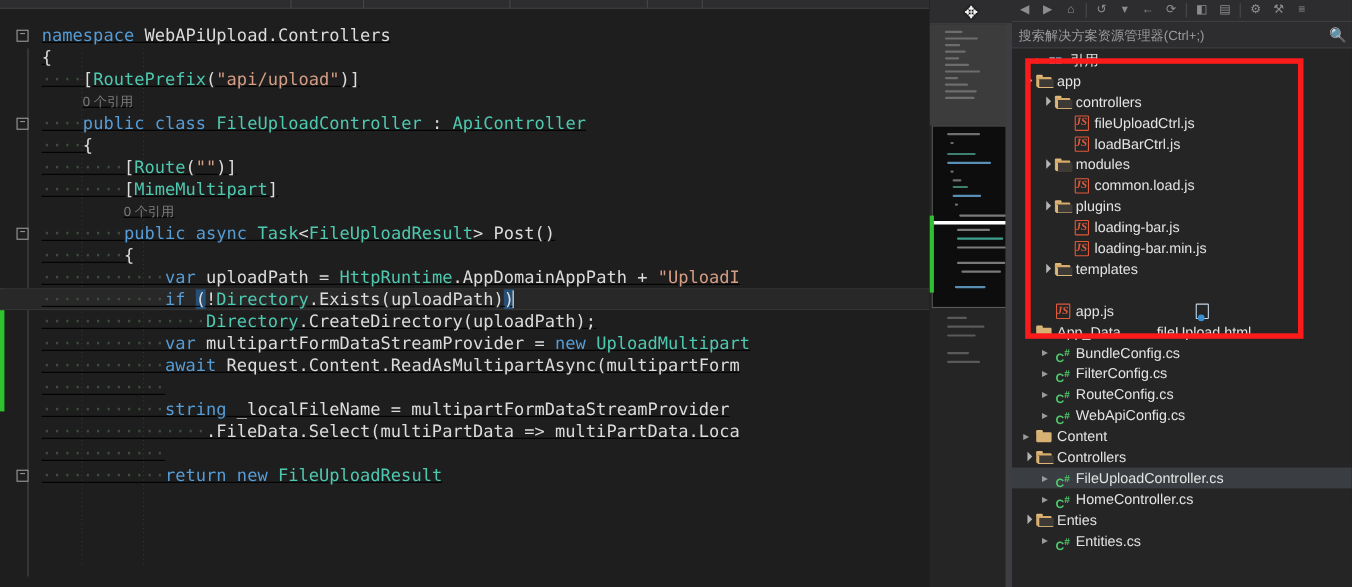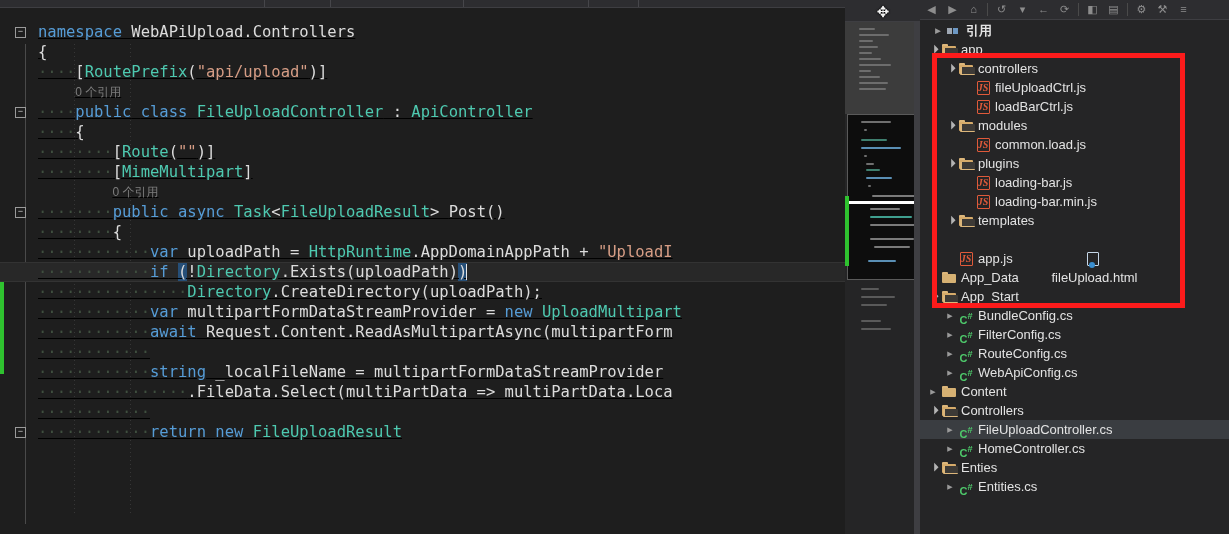--- a/index.html
+++ b/index.html
@@ -425,23 +425,27 @@
         <div class="tb-btn">⟳</div>
         <div class="tb-sep"></div>
         <div class="tb-btn">◧</div>
         <div class="tb-btn">▤</div>
         <div class="tb-sep"></div>
         <div class="tb-btn">⚙</div>
         <div class="tb-btn">⚒</div>
         <div class="tb-btn">≡</div>
       </div>
 
+    <div class="se-search">
+      <input type="text" placeholder="搜索解决方案资源管理器(Ctrl+;)" style="">
+      <span class="mag">🔍</span>
+    </div>
 
     <div class="tree" id="tree">
-        <div class="trow" style="padding-left: 11px; font-weight: bold;">
+        <div class="trow" style="padding-left: 18px;">
           <span class="twist closed"></span>
           <span class="ticon">
             <span class="ref-ic">
               <s></s>
               <u></u>
             </span>
           </span>
           <span class="tlabel">引用</span>
         </div>
         <div class="trow" style="padding-left: 6px;">
@@ -546,30 +550,20 @@
         <div class="trow" style="padding-left: 6px;">
           <span class="twist none"></span>
           <span class="ticon">
             <span class="fold-ic closed">
               <b></b>
               <i></i>
             </span>
           </span>
           <span class="tlabel">App_Data</span>
         </div>
-        <div class="trow" style="padding-left: 6px;">
-          <span class="twist open"></span>
-          <span class="ticon">
-            <span class="fold-ic open">
-              <b></b>
-              <i></i>
-            </span>
-          </span>
-          <span class="tlabel">App_Start</span>
-        </div>
         <div class="trow" style="padding-left: 23px;">
           <span class="twist closed"></span>
           <span class="ticon">
             <span class="cs-ic">C<sup>#</sup></span>
           </span>
           <span class="tlabel">BundleConfig.cs</span>
         </div>
         <div class="trow" style="padding-left: 23px;">
           <span class="twist closed"></span>
           <span class="ticon">

